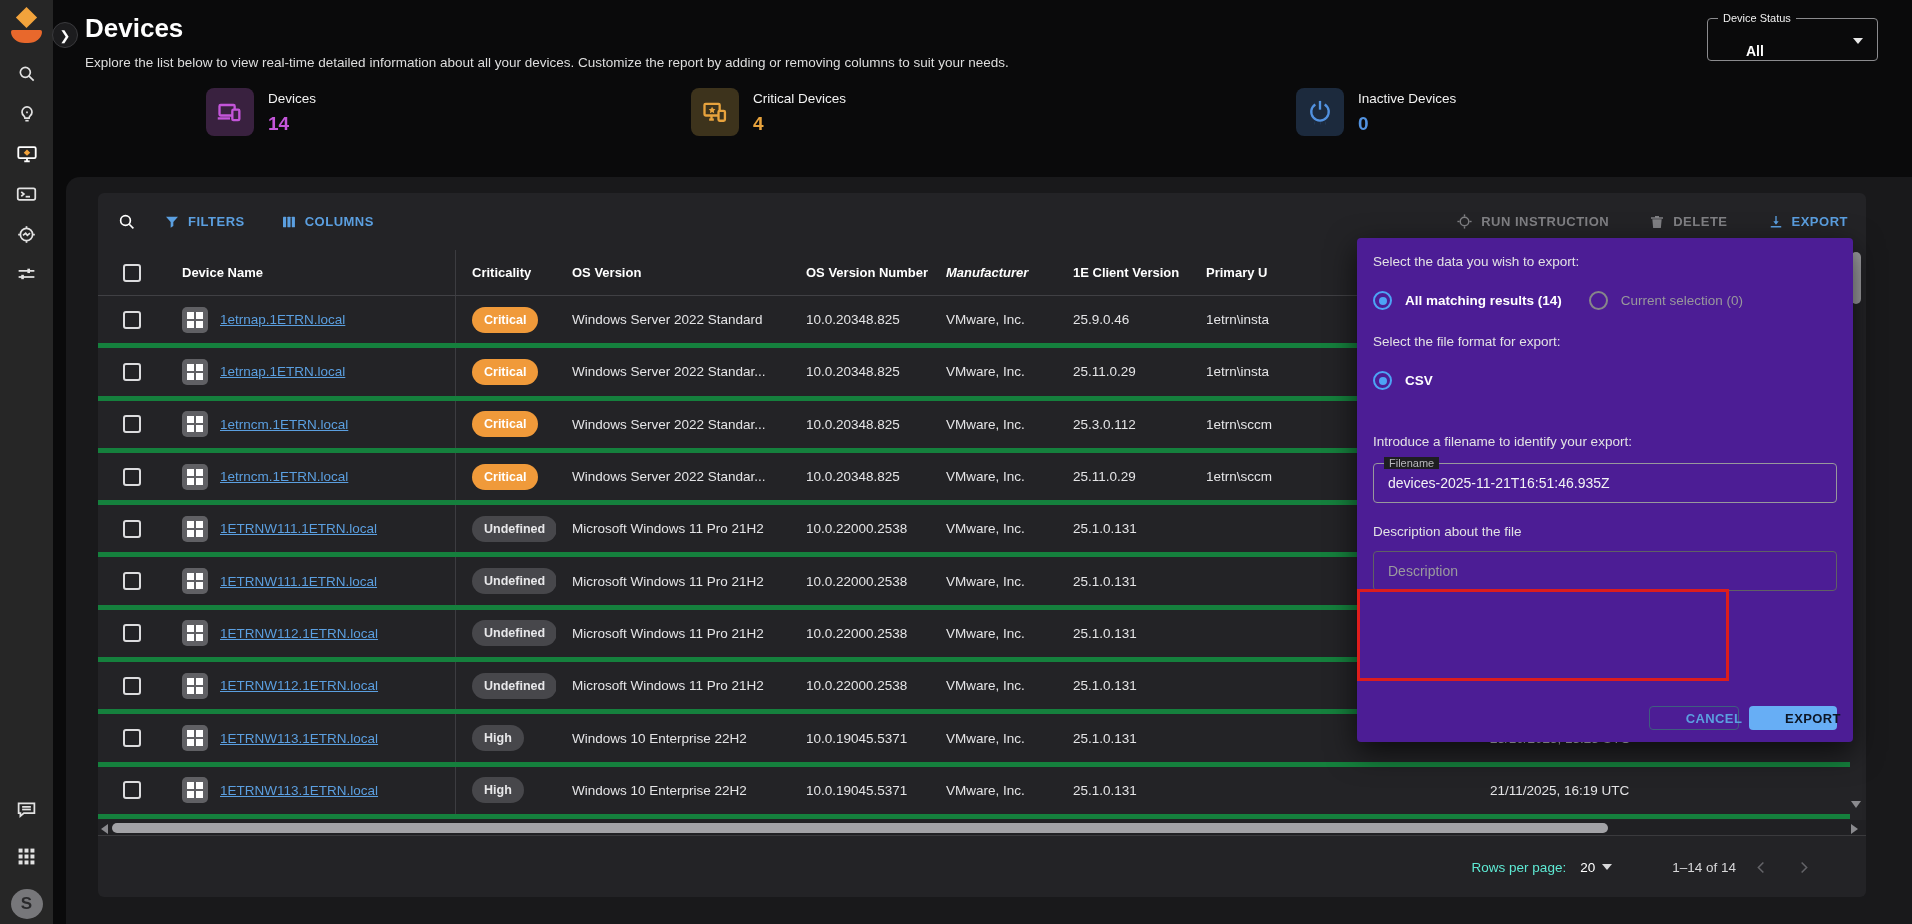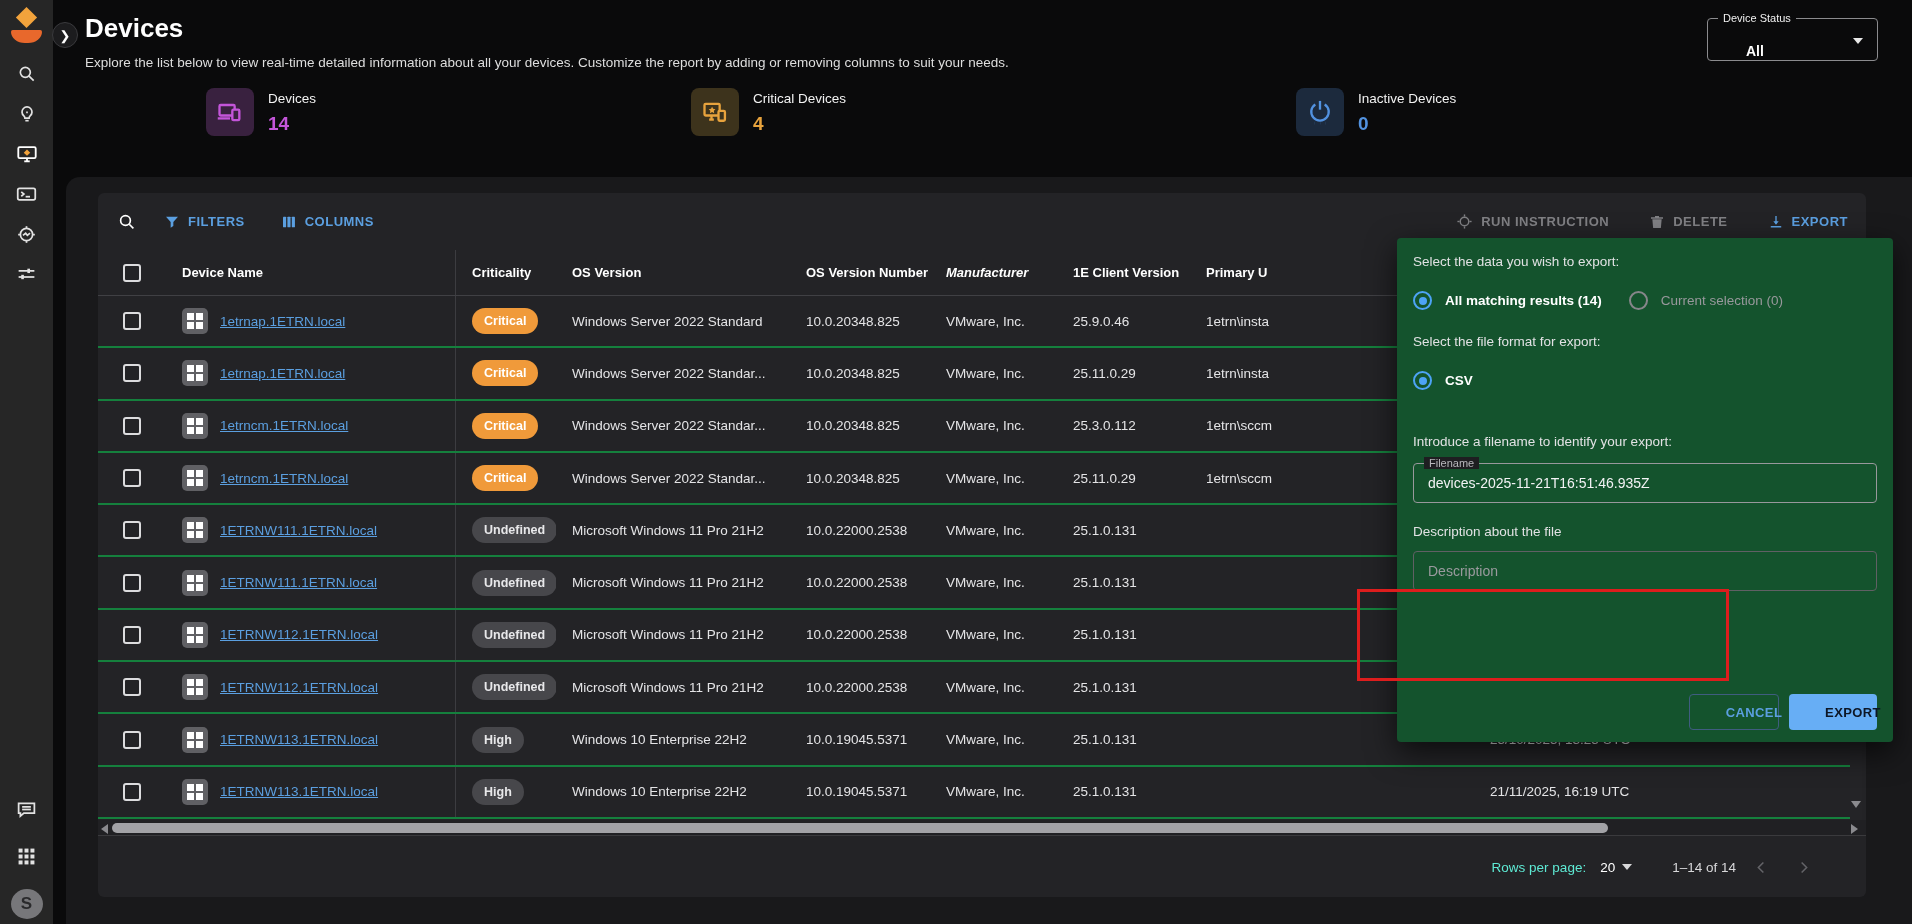--- a/index.html
+++ b/index.html
@@ -39,21 +39,21 @@
 
   
   .toolbar { position:absolute; left:98px; top:193px; width:1768px; height:57px; display:flex; align-items:center; }
   .tb-btn { display:flex; align-items:center; gap:8px; font-size:13px; font-weight:bold; letter-spacing:.5px; cursor:pointer; }
   .tb-blue { color:#5b9fe0; }
   .tb-gray { color:#808084; cursor:default; }
   .toolbar-right { position:absolute; right:18px; top:0; height:57px; display:flex; align-items:center; gap:40px; }
 
   
   .grid { position:absolute; left:98px; top:250px; width:1752px; height:570px; overflow:hidden; }
-  .trow { display:flex; align-items:center; border-bottom:2px solid #15803d; background:#232326; }
+  .trow { display:flex; align-items:center; border-bottom:5px solid #15803d; background:#232326; }
   .thead { height:46px; border-bottom:1px solid #404044; }
   .tr { height:52.3px; }
   .cell { height:100%; display:flex; align-items:center; padding-left:16px; flex:none; overflow:hidden; white-space:nowrap; }
   .cell.cb { justify-content:center; padding-left:0; }
   .th { font-size:13px; font-weight:bold; color:#ffffff; }
   .td { font-size:13.5px; color:#e4e4e6; }
   .pin-div { border-right:1px solid #3c3c40; }
   .checkbox { width:18px; height:18px; border:2px solid #dcdcde; border-radius:3px; background:transparent; cursor:pointer; }
   .dev-link { color:#5b9fe0; text-decoration:underline; cursor:pointer; margin-left:12px; }
   .win-box { width:26px; height:26px; background:#606064; border-radius:5px; display:grid; grid-template-columns:7px 7px; grid-template-rows:7px 7px; gap:2px; align-content:center; justify-content:center; flex:none; }
@@ -69,44 +69,44 @@
   .harrow.left { left:3px; border-top:5px solid transparent; border-bottom:5px solid transparent; border-right:7px solid #8a8a8e; }
   .harrow.right { right:8px; border-top:5px solid transparent; border-bottom:5px solid transparent; border-left:7px solid #8a8a8e; }
   .vscroll { position:absolute; left:1850px; top:250px; width:12px; height:570px; background:#242427; }
   .varrow { position:absolute; left:1851px; top:801px; width:0; height:0; border-left:5px solid transparent; border-right:5px solid transparent; border-top:7px solid #8a8a8e; cursor:pointer; }
   .vthumb { position:absolute; left:1851px; top:252px; width:10px; height:52px; background:#9e9ea2; border-radius:5px; }
 
   
   .pagebar { position:absolute; left:98px; top:837px; width:1768px; height:60px; display:flex; align-items:center; justify-content:flex-end; gap:0; }
   .pagebar .rpp-label { font-size:13.5px; color:#5eead4; }
   .pagebar .rpp-val { font-size:13.5px; color:#fff; margin-left:14px; display:flex; align-items:center; gap:7px; cursor:pointer; }
-  .pagebar .range { font-size:13.5px; color:#d8d8da; margin-left:40px; }
+  .pagebar .range { font-size:13.5px; color:#d8d8da; margin-left:60px; }
   .pg-chev { width:34px; height:34px; display:flex; align-items:center; justify-content:center; color:#636367; font-size:22px; margin-left:8px; cursor:default; }
   .pagebar .spacer-r { width:46px; }
 
   
-  .panel { position:absolute; left:1397px; top:238px; width:496px; height:504px; background:#14532d; border-radius:4px; box-shadow:0 10px 30px rgba(0,0,0,.65); z-index:10; padding:16px; }
+  .panel { position:absolute; left:1357px; top:238px; width:496px; height:504px; background:#4c1d95; border-radius:4px; box-shadow:0 10px 30px rgba(0,0,0,.65); z-index:10; padding:16px; }
   .panel .plabel { font-size:13.5px; color:#e2e2e4; }
   .radio-row { display:flex; align-items:center; margin-top:22px; margin-bottom:24px; }
   .radio { width:19px; height:19px; border-radius:50%; flex:none; position:relative; cursor:pointer; }
   .radio.sel { border:2px solid #4da3f5; }
   .radio.sel::after { content:""; position:absolute; left:3.5px; top:3.5px; width:8px; height:8px; border-radius:50%; background:#4da3f5; }
   .radio.unsel { border:2px solid #86868a; }
   .radio-label-sel { font-size:13.5px; font-weight:bold; color:#fff; margin-left:13px; }
   .radio-label-unsel { font-size:13.5px; color:#98989c; margin-left:13px; }
   .fieldbox { position:relative; border:1px solid #98989c; border-radius:4px; height:40px; margin-top:14px; }
   .fieldbox .flabel { position:absolute; left:10px; top:-7px; background:#1e1e21; padding:0 5px; font-size:11px; color:#b8b8bc; }
   .fieldbox input { position:absolute; left:0; top:0; width:100%; height:100%; background:transparent; border:none; outline:none; color:#f2f2f4; font-size:14px; padding:0 14px; font-family:"Liberation Sans", sans-serif; }
   .descbox { border-color:#606064; margin-top:12px; }
   .descbox input::placeholder { color:#9a9a9e; }
   .infobox { margin-top:18px; background:#0c1624; border-radius:6px; padding:13px 16px; display:flex; gap:14px; }
   .infobox .itext { font-size:13.5px; font-weight:bold; color:#f0f0f2; line-height:21px; }
   .infobox a { color:#5b9fe0; }
   .panel-actions { position:absolute; right:16px; bottom:12px; display:flex; gap:10px; }
-  .btn { height:36px; border-radius:4px; font-size:13px; font-weight:bold; letter-spacing:.4px; display:flex; align-items:center; justify-content:center; cursor:pointer;padding-left:40px; }
+  .btn { height:24px; border-radius:4px; font-size:13px; font-weight:bold; letter-spacing:.4px; display:flex; align-items:center; justify-content:center; cursor:pointer;padding-left:40px; }
   .btn.cancel { width:90px; border:1px solid #3f5d80; color:#5b9fe0; background:transparent; }
   .btn.export { width:88px; background:#67aef5; color:#0d1726; }
 
   
   .annotation { position:absolute; left:1357px; top:589px; width:372px; height:92px; border:3px solid #dd1d1d; z-index:15; pointer-events:none; }
 </style>
 </head>
 <body>
 
 <aside class="sidebar">

